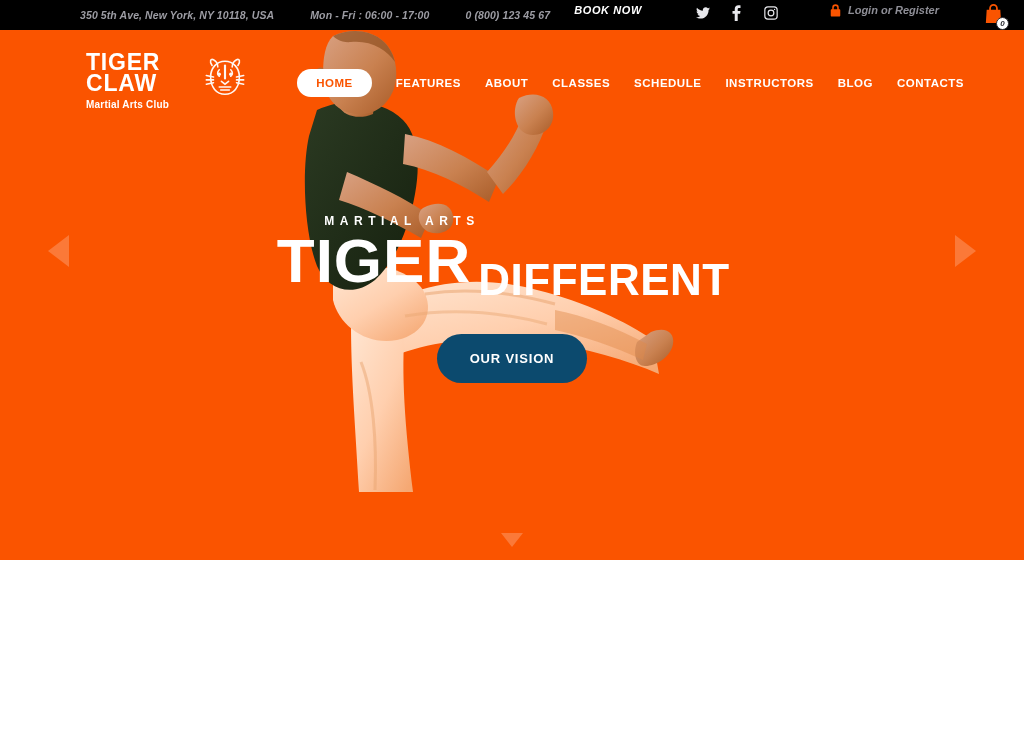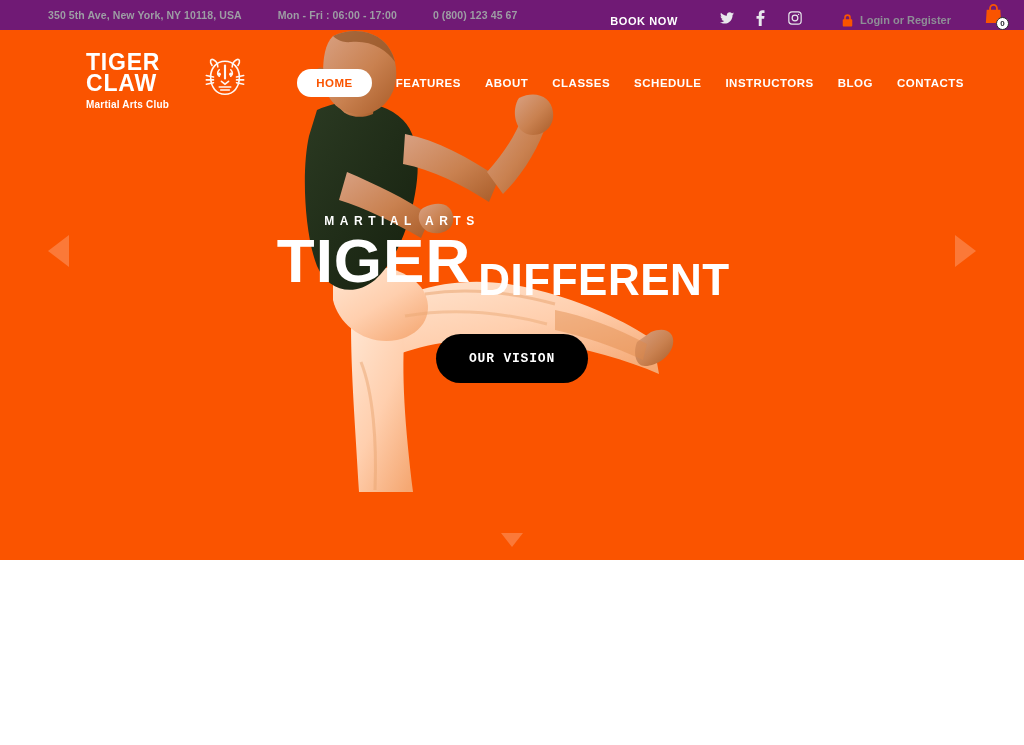--- a/index.html
+++ b/index.html
@@ -6,40 +6,42 @@
   html, body {
     width: 1024px; height: 745px;
     overflow: hidden;
     background: #ffffff;
     font-family: "Liberation Sans", sans-serif;
   }
 
   
   .topbar {
     height: 30px;
-    background: #701a75;
+    background: #000000;
     display: flex;
     align-items: center;
-    padding: 0 22px 0 48px;
+    padding: 0 22px 0 80px;
     position: relative;
     z-index: 40;
+    font-style: italic;
   }
   .topbar-left { display: flex; align-items: center; }
   .topbar-info {
     color: #9d9da4;
     font-size: 10.5px;
     font-weight: bold;
     letter-spacing: 0.1px;
     white-space: nowrap;
   }
   .topbar-info + .topbar-info { margin-left: 36px; }
   .topbar-right {
     margin-left: auto;
     display: flex;
-    align-items: flex-end;
+    align-items: flex-start;
+    gap: 12px;
   }
   .book-now {
     color: #ffffff;
     font-size: 11px;
     font-weight: bold;
     letter-spacing: 0.6px;
     white-space: nowrap;
     cursor: pointer;
   }
   .socials { display: flex; align-items: center; margin-left: 38px; }
@@ -190,30 +192,30 @@
     top: 28px;
     color: #ffffff;
     font-size: 44px;
     font-weight: bold;
     letter-spacing: 0.5px;
     line-height: 1;
   }
   .cta-btn {
     display: inline-block;
     margin-top: 12px;
-    background: #000000;
+    background: #0c4a6e;
     color: #ffffff;
     font-size: 13px;
     font-weight: bold;
     letter-spacing: 0.8px;
     padding: 17px 33px;
     border-radius: 30px;
     border: none;
     cursor: pointer;
-    font-family: Liberation Mono, monospace;
+    font-family: Liberation Sans, sans-serif;
   }
 
   .slider-arrow {
     position: absolute;
     top: 205px;
     z-index: 14;
     width: 0; height: 0;
     cursor: pointer;
     opacity: 0.22;
   }

